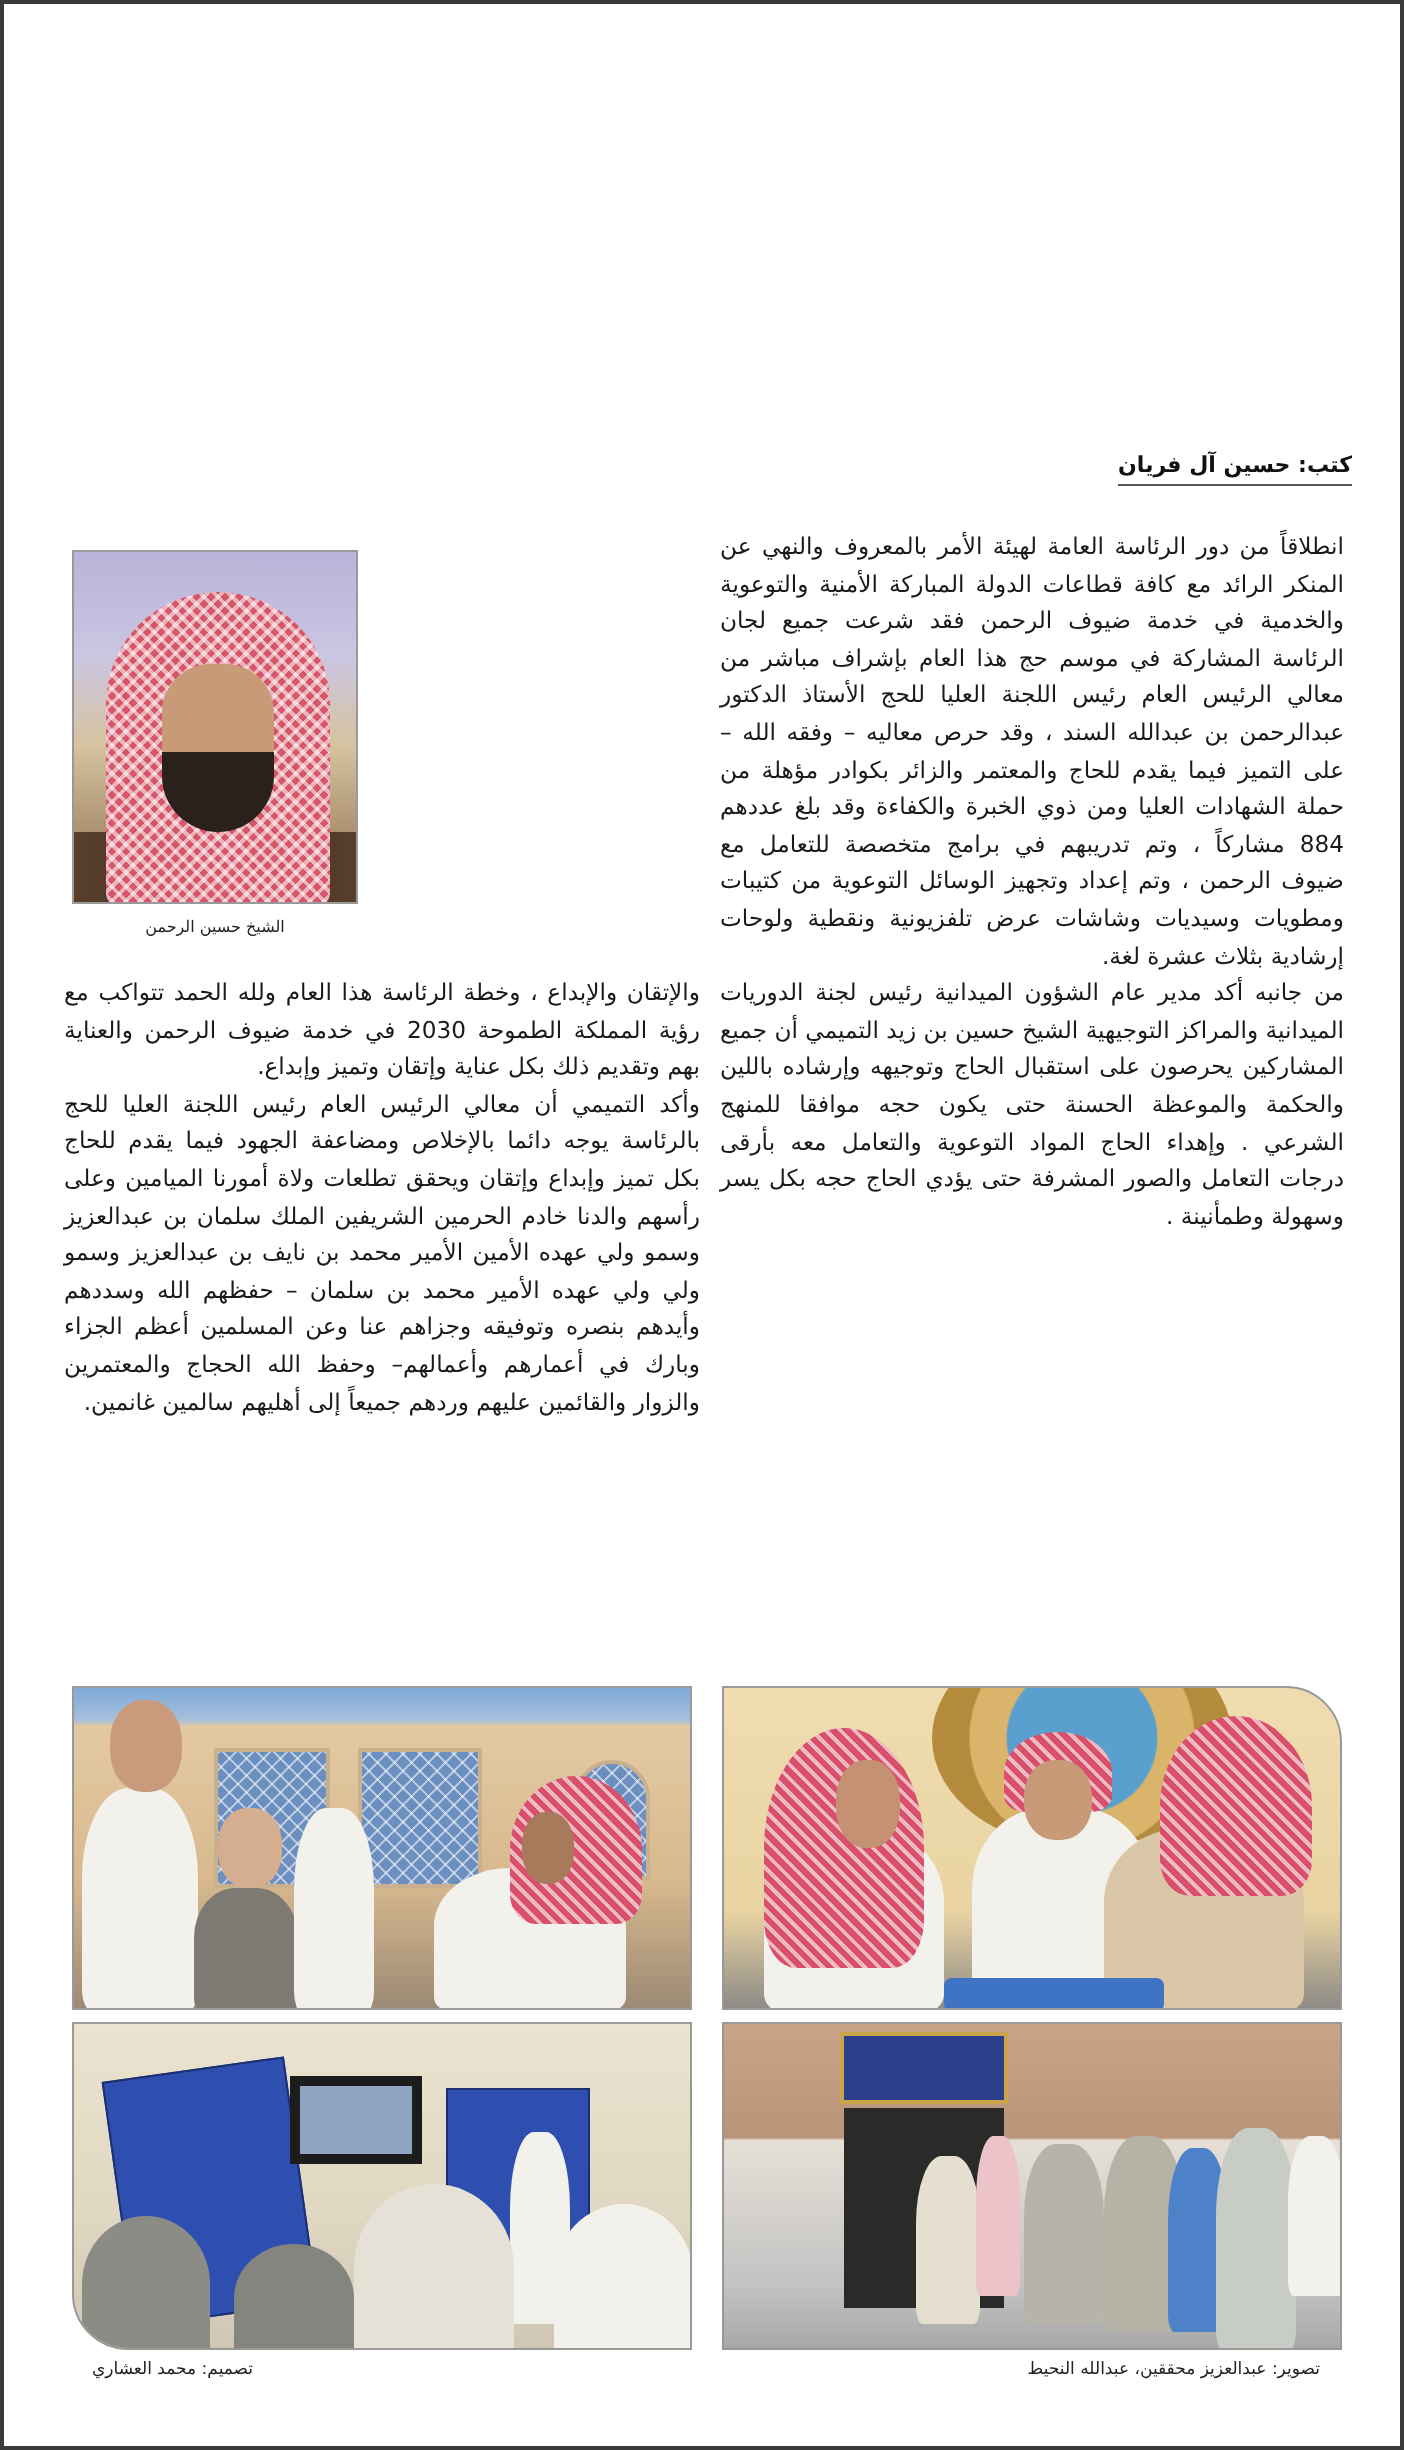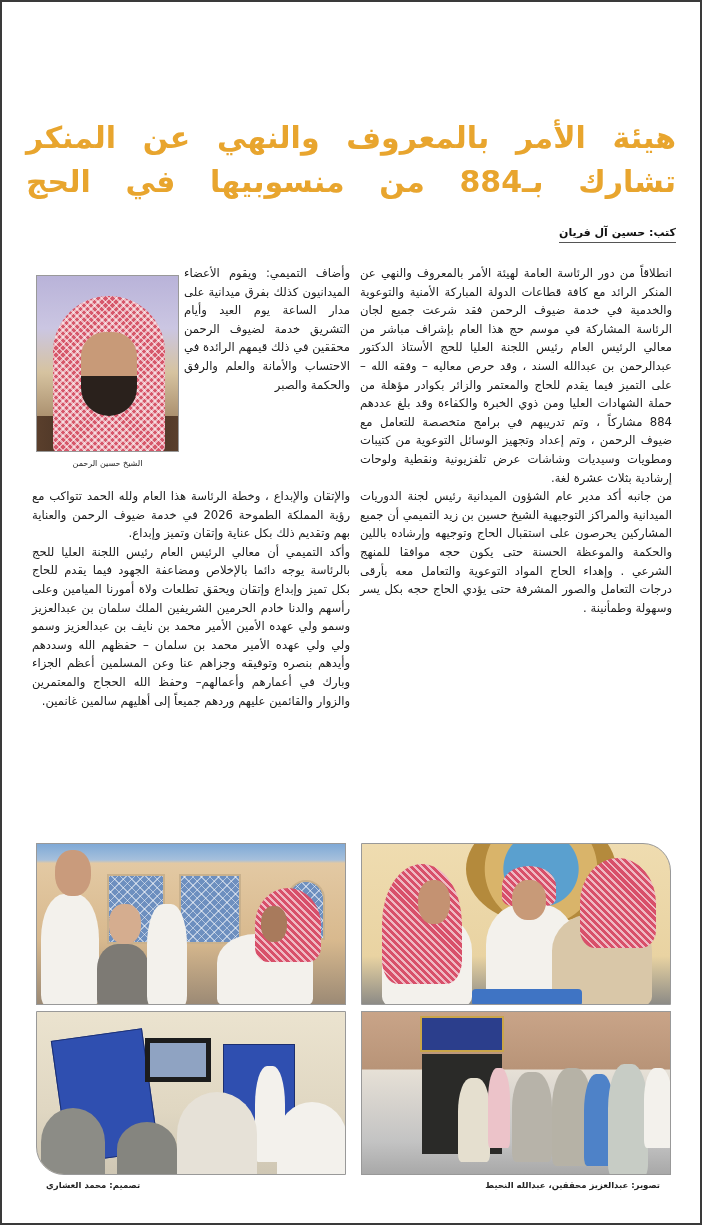--- a/index.html
+++ b/index.html
@@ -87,54 +87,50 @@
     .lattice { position: absolute; background:
         repeating-linear-gradient(45deg, rgba(255,255,255,0.5) 0 1px, transparent 1px 6px),
         repeating-linear-gradient(-45deg, rgba(255,255,255,0.5) 0 1px, transparent 1px 6px),
         #6d8fbf; border: 2px solid #c9b18d; }
     .emblem { position: absolute; border-radius: 50%; background: radial-gradient(circle, #5aa0cf 0 40%, #d9b46a 41% 60%, #b48a3c 61%); }
     .sign { position: absolute; background: #2b3e8c; border: 2px solid #c9a54a; }
     .doorway { position: absolute; background: #2a2a28; }
 
     .credit {
       position: absolute; top: 1178px; direction: rtl;
-      font-family: "DejaVu Sans", sans-serif; font-size: 8.5px; color: #222; font-weight: bold;
+      font-family: "DejaVu Sans", sans-serif; font-size: 8.5px; color: #222; font-weight: normal;
     }
     .credit-photo { right: 40px; }
     .credit-design { left: 44px; }
   </style>
 </head>
 <body>
 
 <div class="page">
 
 
-  <div class="headline">هيئة الأمر بالمعروف والنهي عن المنكر تشارك بـ884 من منسوبيها في الحج</div>
 
   <div class="byline">كتب: حسين آل فريان</div>
 
   <div class="col col-right">
     <p>انطلاقاً من دور الرئاسة العامة لهيئة الأمر بالمعروف والنهي عن المنكر الرائد مع كافة قطاعات الدولة المباركة الأمنية والتوعوية والخدمية في خدمة ضيوف الرحمن فقد شرعت جميع لجان الرئاسة المشاركة في موسم حج هذا العام بإشراف مباشر من معالي الرئيس العام رئيس اللجنة العليا للحج الأستاذ الدكتور عبدالرحمن بن عبدالله السند ، وقد حرص معاليه – وفقه الله – على التميز فيما يقدم للحاج والمعتمر والزائر بكوادر مؤهلة من حملة الشهادات العليا ومن ذوي الخبرة والكفاءة وقد بلغ عددهم 884 مشاركاً ، وتم تدريبهم في برامج متخصصة للتعامل مع ضيوف الرحمن ، وتم إعداد وتجهيز الوسائل التوعوية من كتيبات ومطويات وسيديات وشاشات عرض تلفزيونية ونقطية ولوحات إرشادية بثلاث عشرة لغة.</p>
     <p>من جانبه أكد مدير عام الشؤون الميدانية رئيس لجنة الدوريات الميدانية والمراكز التوجيهية الشيخ حسين بن زيد التميمي أن جميع المشاركين يحرصون على استقبال الحاج وتوجيهه وإرشاده باللين والحكمة والموعظة الحسنة حتى يكون حجه موافقا للمنهج الشرعي . وإهداء الحاج المواد التوعوية والتعامل معه بأرقى درجات التعامل والصور المشرفة حتى يؤدي الحاج حجه بكل يسر وسهولة وطمأنينة .</p>
   </div>
 
   <div class="portrait">
     <div class="robe"></div>
     <div class="ghutra"></div>
     <div class="face"></div>
     <div class="beard"></div>
   </div>
   <div class="portrait-caption">الشيخ حسين الرحمن</div>
 
-  <div class="col col-left-wrap">
-    <p>وأضاف التميمي: ويقوم الأعضاء الميدانيون كذلك بفرق ميدانية على مدار الساعة يوم العيد وأيام التشريق خدمة لضيوف الرحمن محققين في ذلك قيمهم الرائدة في الاحتساب والأمانة والعلم والرفق والحكمة والصبر</p>
-  </div>
 
   <div class="col col-left">
-    <p>والإتقان والإبداع ، وخطة الرئاسة هذا العام ولله الحمد تتواكب مع رؤية المملكة الطموحة 2026 في خدمة ضيوف الرحمن والعناية بهم وتقديم ذلك بكل عناية وإتقان وتميز وإبداع.</p>
+    <p>والإتقان والإبداع ، وخطة الرئاسة هذا العام ولله الحمد تتواكب مع رؤية المملكة الطموحة 2030 في خدمة ضيوف الرحمن والعناية بهم وتقديم ذلك بكل عناية وإتقان وتميز وإبداع.</p>
     <p>وأكد التميمي أن معالي الرئيس العام رئيس اللجنة العليا للحج بالرئاسة يوجه دائما بالإخلاص ومضاعفة الجهود فيما يقدم للحاج بكل تميز وإبداع وإتقان ويحقق تطلعات ولاة أمورنا الميامين وعلى رأسهم والدنا خادم الحرمين الشريفين الملك سلمان بن عبدالعزيز وسمو ولي عهده الأمين الأمير محمد بن نايف بن عبدالعزيز وسمو ولي ولي عهده الأمير محمد بن سلمان – حفظهم الله وسددهم وأيدهم بنصره وتوفيقه وجزاهم عنا وعن المسلمين أعظم الجزاء وبارك في أعمارهم وأعمالهم– وحفظ الله الحجاج والمعتمرين والزوار والقائمين عليهم وردهم جميعاً إلى أهليهم سالمين غانمين.</p>
   </div>
 
   <div class="photo photo-1">
     <div class="lattice" style="left:70px;top:30px;width:58px;height:70px;"></div>
     <div class="lattice" style="left:142px;top:30px;width:62px;height:70px;"></div>
     <div class="lattice" style="left:250px;top:36px;width:38px;height:60px;border-radius:20px 20px 0 0;"></div>
     <div class="fig white-robe" style="left:4px;top:50px;width:58px;height:112px;"></div>
     <div class="fig" style="left:18px;top:6px;width:36px;height:46px;background:#c99b7c;border-radius:45%;"></div>
     <div class="fig" style="left:60px;top:100px;width:52px;height:62px;background:#7d7a74;"></div>

